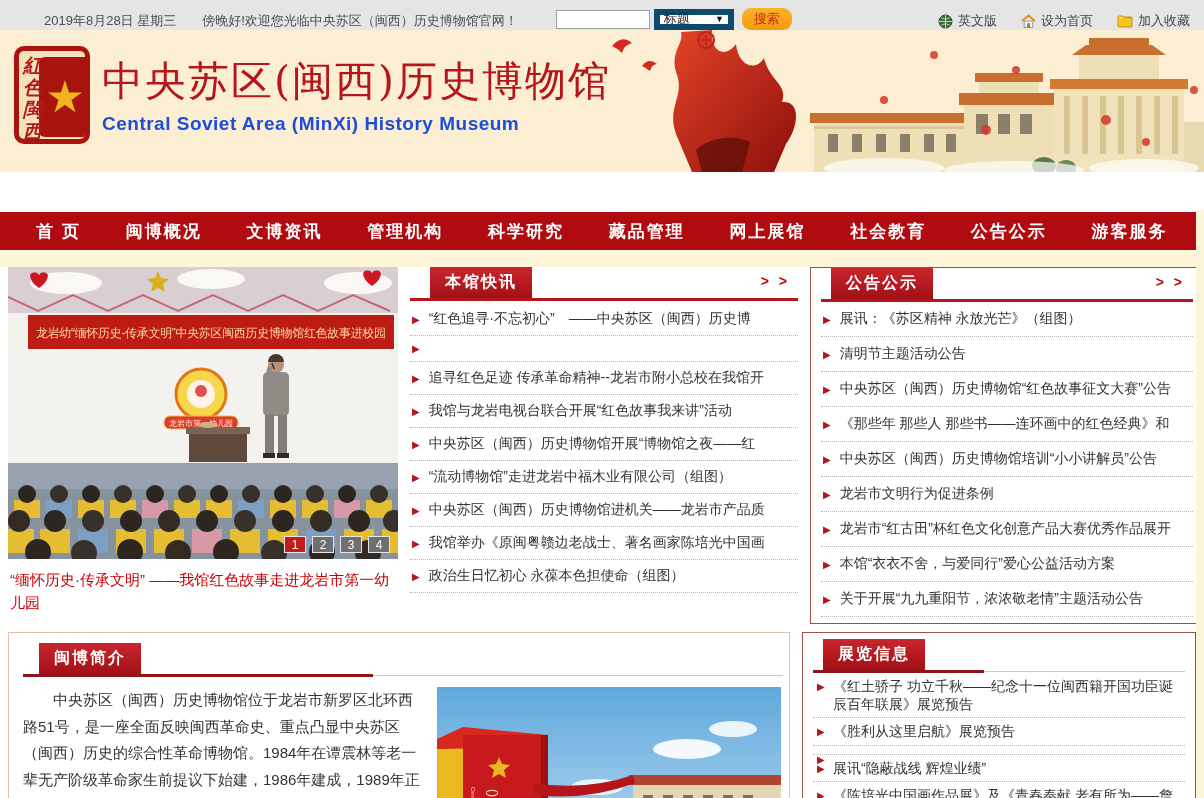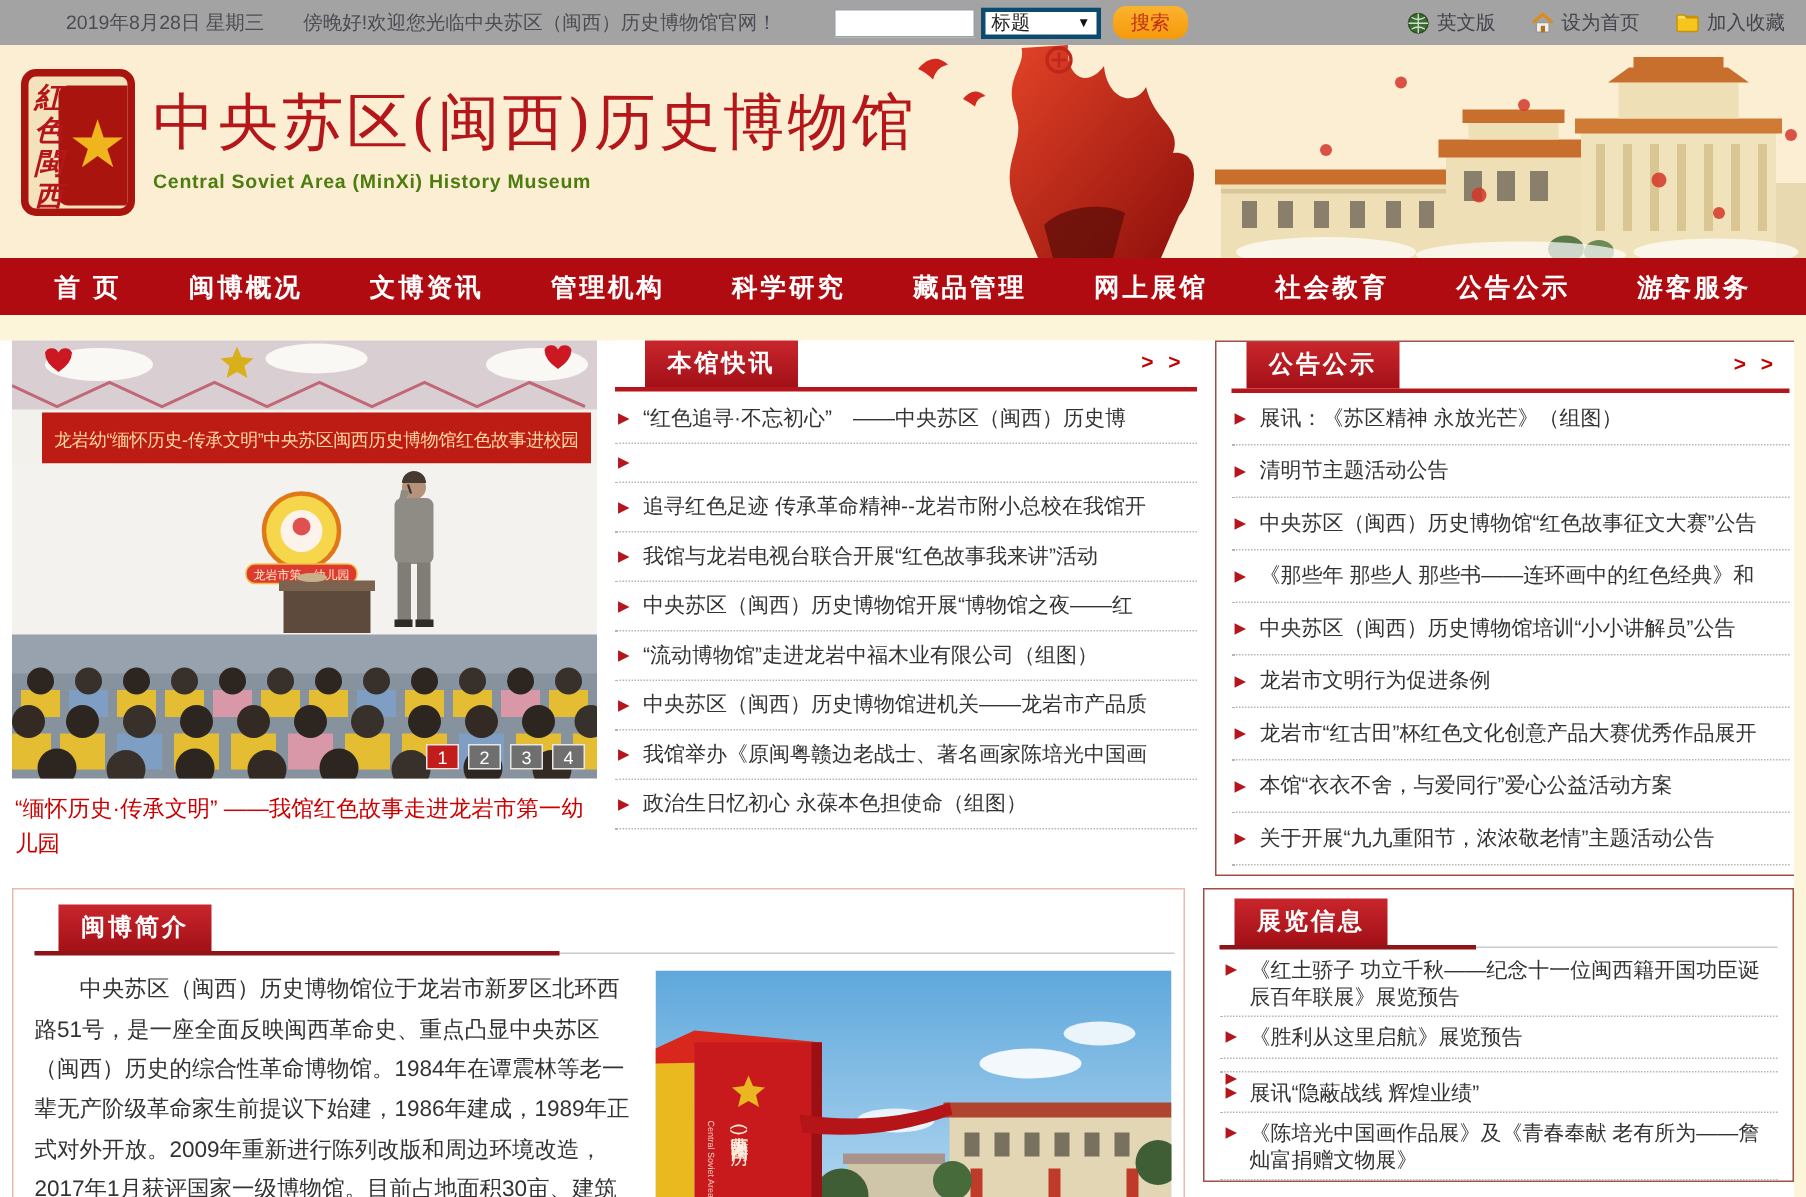--- a/index.html
+++ b/index.html
@@ -1,52 +1,52 @@
 <!DOCTYPE html>
 <html><head>
 <meta charset="utf-8">
 <style>
   * { margin:0; padding:0; box-sizing:border-box; }
   body { font-family:"Liberation Sans","DejaVu Sans",sans-serif; background:#fff; }
   .page { position:relative; width:1204px; height:798px; overflow:hidden; background:#fff; }
 
   
-  .topbar { height:30px; background:#a3a3a3; display:flex; align-items:center;
+  .topbar { height:30px; background:#e5e5e5; display:flex; align-items:flex-end;
             padding:0 14px 0 44px; font-size:13px; color:#4c4c55; }
   .topbar-date { margin-right:26px; white-space:nowrap; }
   .topbar-greeting { white-space:nowrap; }
   .search-group { display:flex; align-items:center; margin-left:38px; gap:0; }
   .search-input { width:94px; height:19px; border:1px solid #9aa0a8; background:#fff; padding:0 4px; font-size:12px; }
-  .search-select { width:80px; height:21px; border:3px solid #0c4a6e; background:#fff; margin-left:4px;
+  .search-select { width:80px; height:21px; border:6px solid #0c4a6e; background:#fff; margin-left:4px;
                    display:flex; align-items:center; justify-content:space-between;
                    padding:0 4px; font-size:13px; color:#222; cursor:pointer; }
   .search-select .arrow { font-size:9px; color:#111; }
   .search-btn { margin-left:8px; background:linear-gradient(#fbb32e,#f49a0b); color:#c22c12;
                 border:none; border-radius:9px; padding:2px 12px; font-size:13px; cursor:pointer; }
   .top-links { margin-left:auto; display:flex; align-items:center; gap:24px; }
   .top-link { display:flex; align-items:center; gap:5px; cursor:pointer; color:#44444e; white-space:nowrap; }
 
   
   .banner { position:relative; height:142px; background:#fbeed3; overflow:hidden; }
   .seal { position:absolute; left:14px; top:16px; width:76px; height:98px; background:#f3e2bb;
           border:5px solid #a9140f; border-radius:10px; overflow:hidden;font-style:italic; }
   .seal-text { position:absolute; left:4px; top:4px; width:34px; font-family:"DejaVu Serif",serif;
                font-weight:bold; color:#b5161a; font-size:19px; line-height:1.15; z-index:2; }
   .seal-star-block { position:absolute; right:-6px; top:6px; width:52px; height:80px; background:#a9140f;
                      border-radius:6px; display:flex; align-items:center; justify-content:center; }
   .seal-star { color:#f0b51d; font-size:44px; line-height:1; }
   .titles { position:absolute; left:102px; top:24px; z-index:3; }
   .title-cn { font-family:"DejaVu Serif",serif; font-weight:normal; color:#b5161a;
               font-size:41px; letter-spacing:2px; white-space:nowrap; }
-  .title-en { margin-top:4px; font-weight:bold; color:#4d7c0f; font-size:13px; letter-spacing:0.5px; white-space:nowrap; }
+  .title-en { margin-top:4px; font-weight:bold; color:#1d4ed8; font-size:19px; letter-spacing:0.5px; white-space:nowrap; }
   .banner-art { position:absolute; right:0; top:0; width:620px; height:142px; }
 
   
   .nav { height:38px; background:#b00b10; }
-  .nav ul { list-style:none; display:flex; height:100%; align-items:center; justify-content:space-around; padding:0 14px; }
+  .nav ul { list-style:none; display:flex; height:100%; align-items:center; justify-content:space-around; padding:0 14px;margin-top:40px; }
   .nav li { color:#fff; font-size:17px; font-weight:600; letter-spacing:2px; cursor:pointer; white-space:nowrap; }
   .cream-strip { height:17px; background:#fcf5da; }
   .right-strip { position:absolute; right:0; top:210px; width:8px; height:588px; background:#fcf5da; }
 
   
   .content { width:1196px; padding-left:8px; }
   .row1 { display:flex; gap:12px; align-items:flex-start; }
   .row2 { display:flex; gap:12px; margin-top:8px; align-items:flex-start; }
 
   

